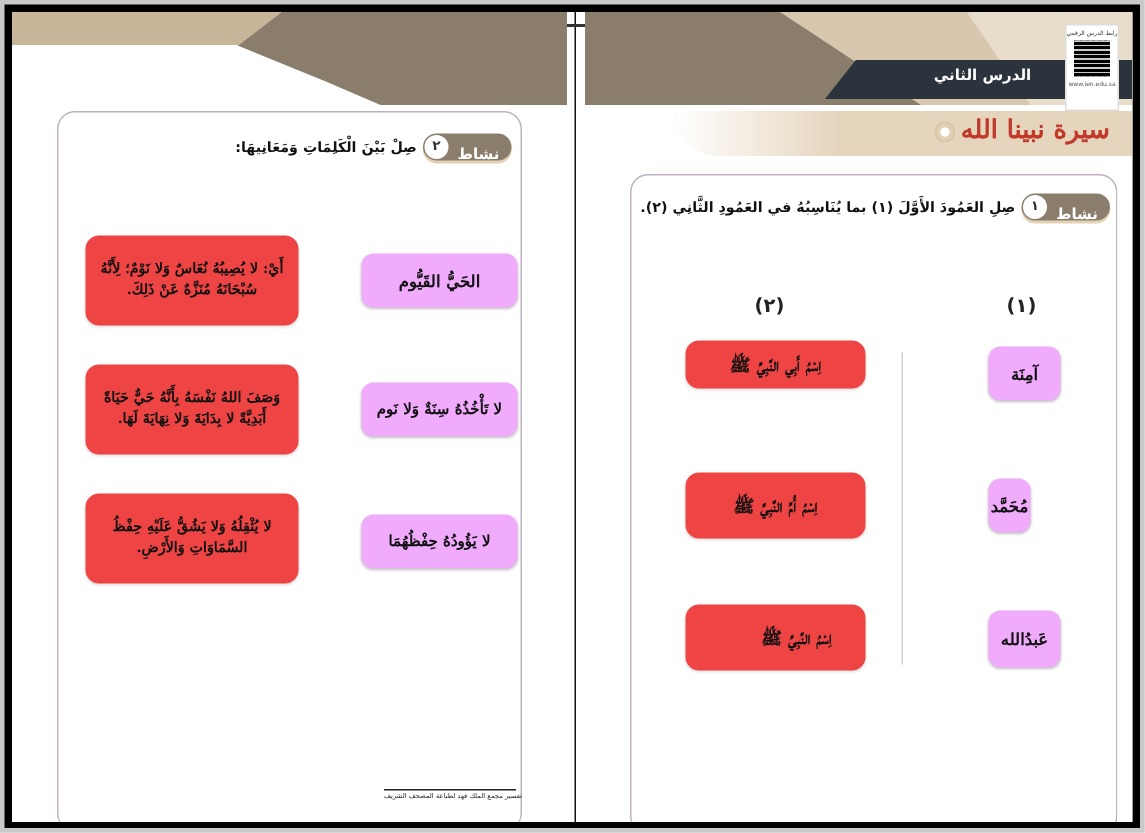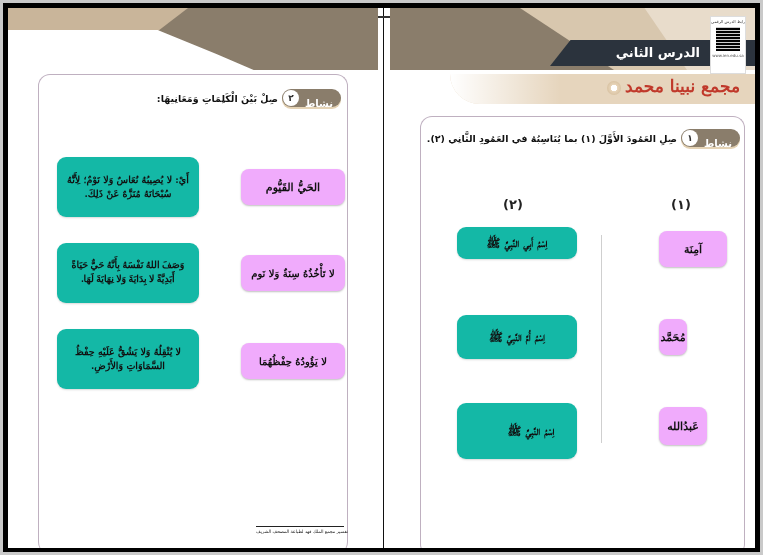--- a/index.html
+++ b/index.html
@@ -48,22 +48,22 @@
   .rh-white-top {
     position: absolute; left: 195px; top: 0; width: 170px; height: 62px; background: #e8dccb;
     clip-path: polygon(35% 0, 100% 0, 100% 100%, 60% 100%);
   }
   .lesson-bar {
     position: absolute; left: 160px; top: 32px; width: 205px; height: 26px; background: #2b333d;
     clip-path: polygon(10% 0, 100% 0, 100% 100%, 0 100%);
     border-radius: 14px 0 0 0;
   }
   .lesson-label {
-    position: absolute; left: 220px; top: 37px; width: 90px; 
-    color: #fff; font-size: 13px; font-weight: bold; direction: rtl;
+    position: absolute; left: 220px; top: 37px; width: 90px; text-align: center;
+    color: #fff; font-size: 10px; font-weight: bold; direction: rtl;
   }
   .qr-box {
     position: absolute; left: 320px; top: 8px; width: 36px; height: 58px; background: #fff;
     border: 1px solid #ddd;
   }
   .qr-caption { font-size: 4px; text-align: center; color: #333; direction: rtl; margin-top: 2px; }
   .qr-code {
     width: 24px; height: 24px; margin: 3px auto 2px;
     background:
       repeating-linear-gradient(90deg, #000 0 2px, #fff 2px 4px),
@@ -124,21 +124,21 @@
   }
   .divider-v { position: absolute; width: 1px; background: #cfcfcf; }
 
   .chip-dark {
     position: absolute; background: #f0abfc; border-radius: 8px;
     display: flex; align-items: center; justify-content: center; text-align: center;
     font-family: "DejaVu Serif", serif; font-weight: bold; color: #111; direction: rtl;
     box-shadow: 0 1px 2px rgba(0,0,0,.25);
   }
   .chip-light {
-    position: absolute; background: #14b8a6; border-radius: 9px;
+    position: absolute; background: #ef4444; border-radius: 9px;
     display: flex; align-items: center; justify-content: center; text-align: center;
     font-family: "DejaVu Serif", serif; font-weight: bold; color: #111; direction: rtl;
     box-shadow: 0 1px 2px rgba(0,0,0,.15);
     line-height: 1.45;
   }
 
   .footnote-line { position: absolute; left: 248px; top: 518px; width: 88px; height: 1px; background: #222; }
   .footnote {
     position: absolute; left: 240px; top: 521px; width: 100px; font-size: 4.5px; color: #222;
     direction: rtl; text-align: right;
@@ -162,21 +162,21 @@
           <span class="activity-num">٢</span>
         </div>
         <span class="activity-instruction">صِلْ بَيْنَ الْكَلِمَاتِ وَمَعَانِيهَا:</span>
       </div>
 
       <div class="chip-dark" style="left:202px; top:94px; width:104px; height:36px; font-size:11px;">الحَيُّ القَيُّوم</div>
       <div class="chip-dark" style="left:202px; top:180px; width:104px; height:36px; font-size:10px;">لا تَأْخُذُهُ سِنَةٌ وَلا نَوم</div>
       <div class="chip-dark" style="left:202px; top:268px; width:104px; height:36px; font-size:10px;">لا يَؤُودُهُ حِفْظُهُمَا</div>
 
       <div class="chip-light" style="left:18px; top:82px; width:142px; height:60px; font-size:9.5px; padding:4px 8px;">أَيْ: لا يُصِيبُهُ نُعَاسٌ وَلا نَوْمٌ؛ لِأَنَّهُ سُبْحَانَهُ مُنَزَّهٌ عَنْ ذَلِكَ.</div>
-      <div class="chip-light" style="left:18px; top:168px; width:142px; height:60px; font-size:9.5px; padding:0 8px;font-family:Liberation Serif, serif;">وَصَفَ اللهُ نَفْسَهُ بِأَنَّهُ حَيٌّ حَيَاةً أَبَدِيَّةً لا بِدَايَةَ وَلا نِهَايَةَ لَهَا.</div>
+      <div class="chip-light" style="left:18px; top:168px; width:142px; height:60px; font-size:9.5px; padding:0 8px;">وَصَفَ اللهُ نَفْسَهُ بِأَنَّهُ حَيٌّ حَيَاةً أَبَدِيَّةً لا بِدَايَةَ وَلا نِهَايَةَ لَهَا.</div>
       <div class="chip-light" style="left:18px; top:254px; width:142px; height:60px; font-size:9.5px; padding:4px 8px;">لا يُثْقِلُهُ وَلا يَشُقُّ عَلَيْهِ حِفْظُ السَّمَاوَاتِ وَالأَرْضِ.</div>
     </div>
 
     <div class="footnote-line"></div>
     <div class="footnote">تفسير مجمع الملك فهد لطباعة المصحف الشريف</div>
   </div>
 
   <div class="gutter">
     <div class="gutter-line"></div>
     <div class="gutter-tick"></div>
@@ -191,39 +191,39 @@
 
     <div class="qr-box">
       <div class="qr-caption">رابط الدرس الرقمي</div>
       <div class="qr-code"></div>
       <div class="qr-url">www.ien.edu.sa</div>
     </div>
 
     <div class="title-band"></div>
     <div class="title-band-fade"></div>
     <div class="lesson-title">
-      <span>مجمع نبينا محمد</span><span class="pbuh-mark"></span>
+      <span>سيرة نبينا الله</span><span class="pbuh-mark"></span>
     </div>
 
     <div class="card card-right">
       <div class="activity-header" style="right:4px; top:12px;">
         <div class="activity-pill">
           <span class="activity-label">نشاط</span>
           <span class="activity-num">١</span>
         </div>
         <span class="activity-instruction">صِلِ العَمُودَ الأَوَّلَ (١) بما يُنَاسِبُهُ في العَمُودِ الثَّانِي (٢).</span>
       </div>
 
       <div class="col-head" style="left:230px; top:80px; width:60px;">(١)</div>
       <div class="col-head" style="left:62px; top:80px; width:60px;">(٢)</div>
 
       <div class="divider-v" style="left:180px; top:118px; height:208px;"></div>
 
-      <div class="chip-dark" style="left:238px; top:114px; width:68px; height:36px; font-size:11px;">آمِنَة</div>
+      <div class="chip-dark" style="left:238px; top:114px; width:48px; height:36px; font-size:11px;">آمِنَة</div>
       <div class="chip-dark" style="left:238px; top:202px; width:28px; height:36px; font-size:11px;">مُحَمَّد</div>
       <div class="chip-dark" style="left:238px; top:290px; width:48px; height:38px; font-size:11px;text-align:center;">عَبدُالله</div>
 
       <div class="chip-light" style="left:36px; top:110px; width:120px; height:32px; font-size:11.5px;">اِسْمُ أَبِي النَّبِيِّ ﷺ</div>
       <div class="chip-light" style="left:36px; top:198px; width:120px; height:44px; font-size:11.5px;">اِسْمُ أُمِّ النَّبِيِّ ﷺ</div>
-      <div class="chip-light" style="left:36px; top:286px; width:120px; height:56px; font-size:11.5px;padding-left:28px;">اِسْمُ النَّبِيِّ ﷺ</div>
+      <div class="chip-light" style="left:36px; top:286px; width:120px; height:44px; font-size:11.5px;padding-left:28px;">اِسْمُ النَّبِيِّ ﷺ</div>
     </div>
   </div>
 </div>
 
 </body></html>

